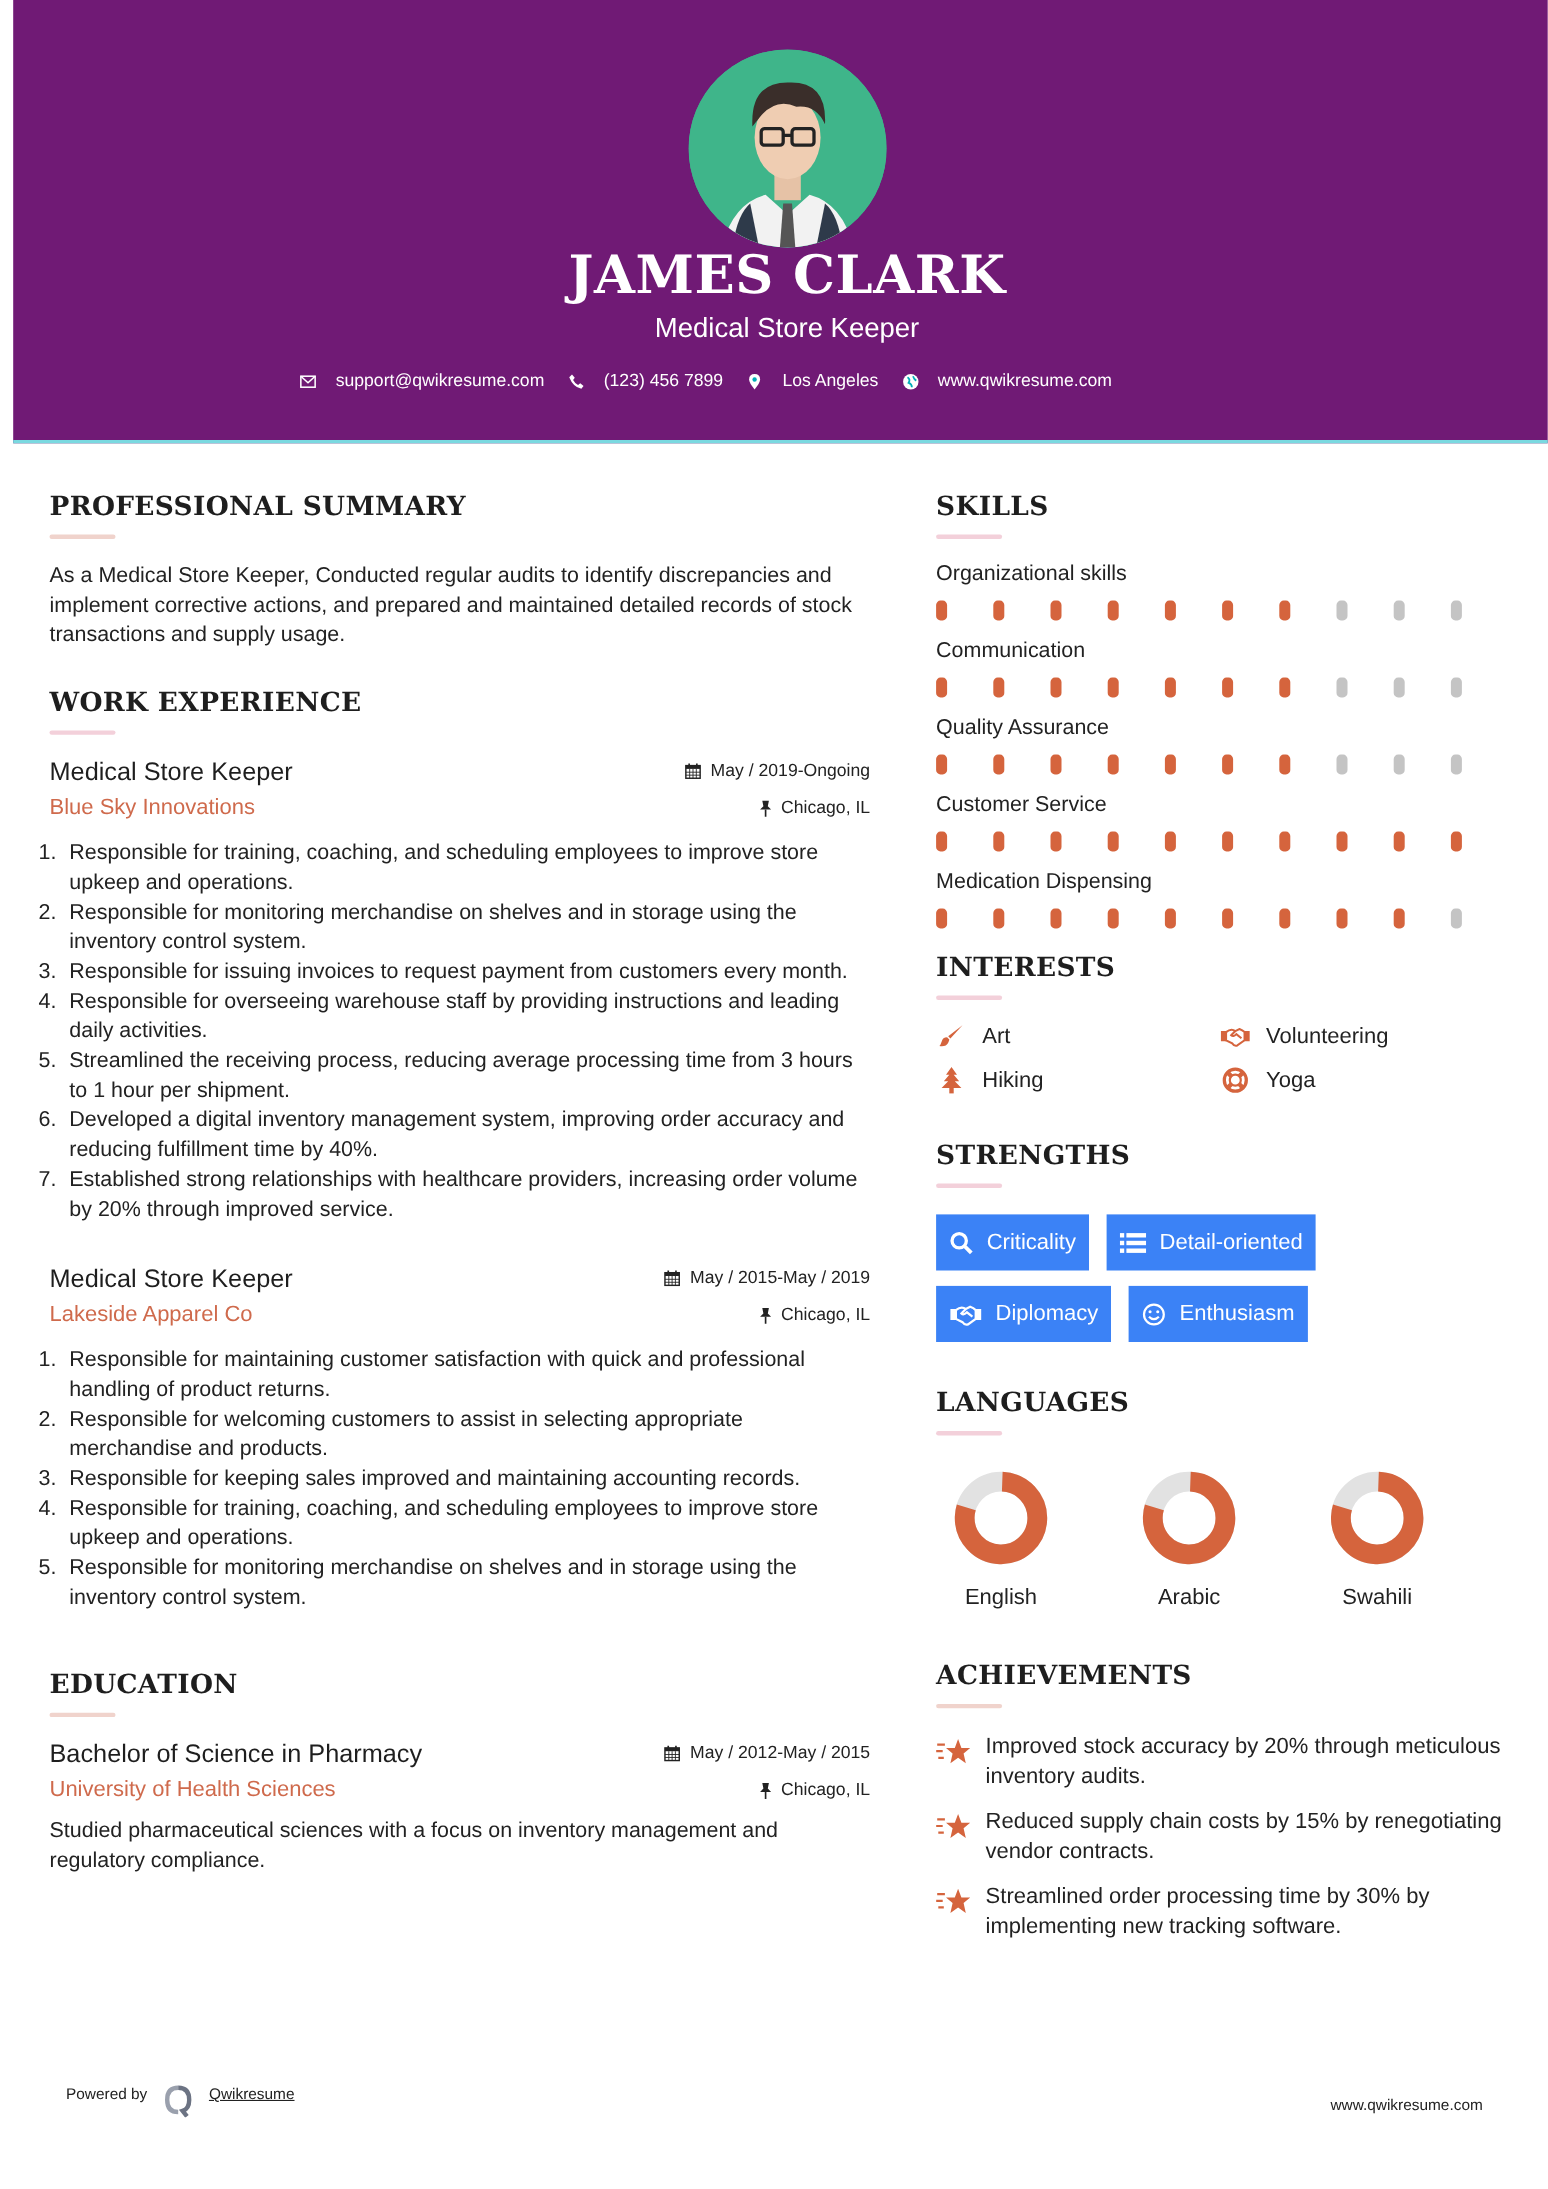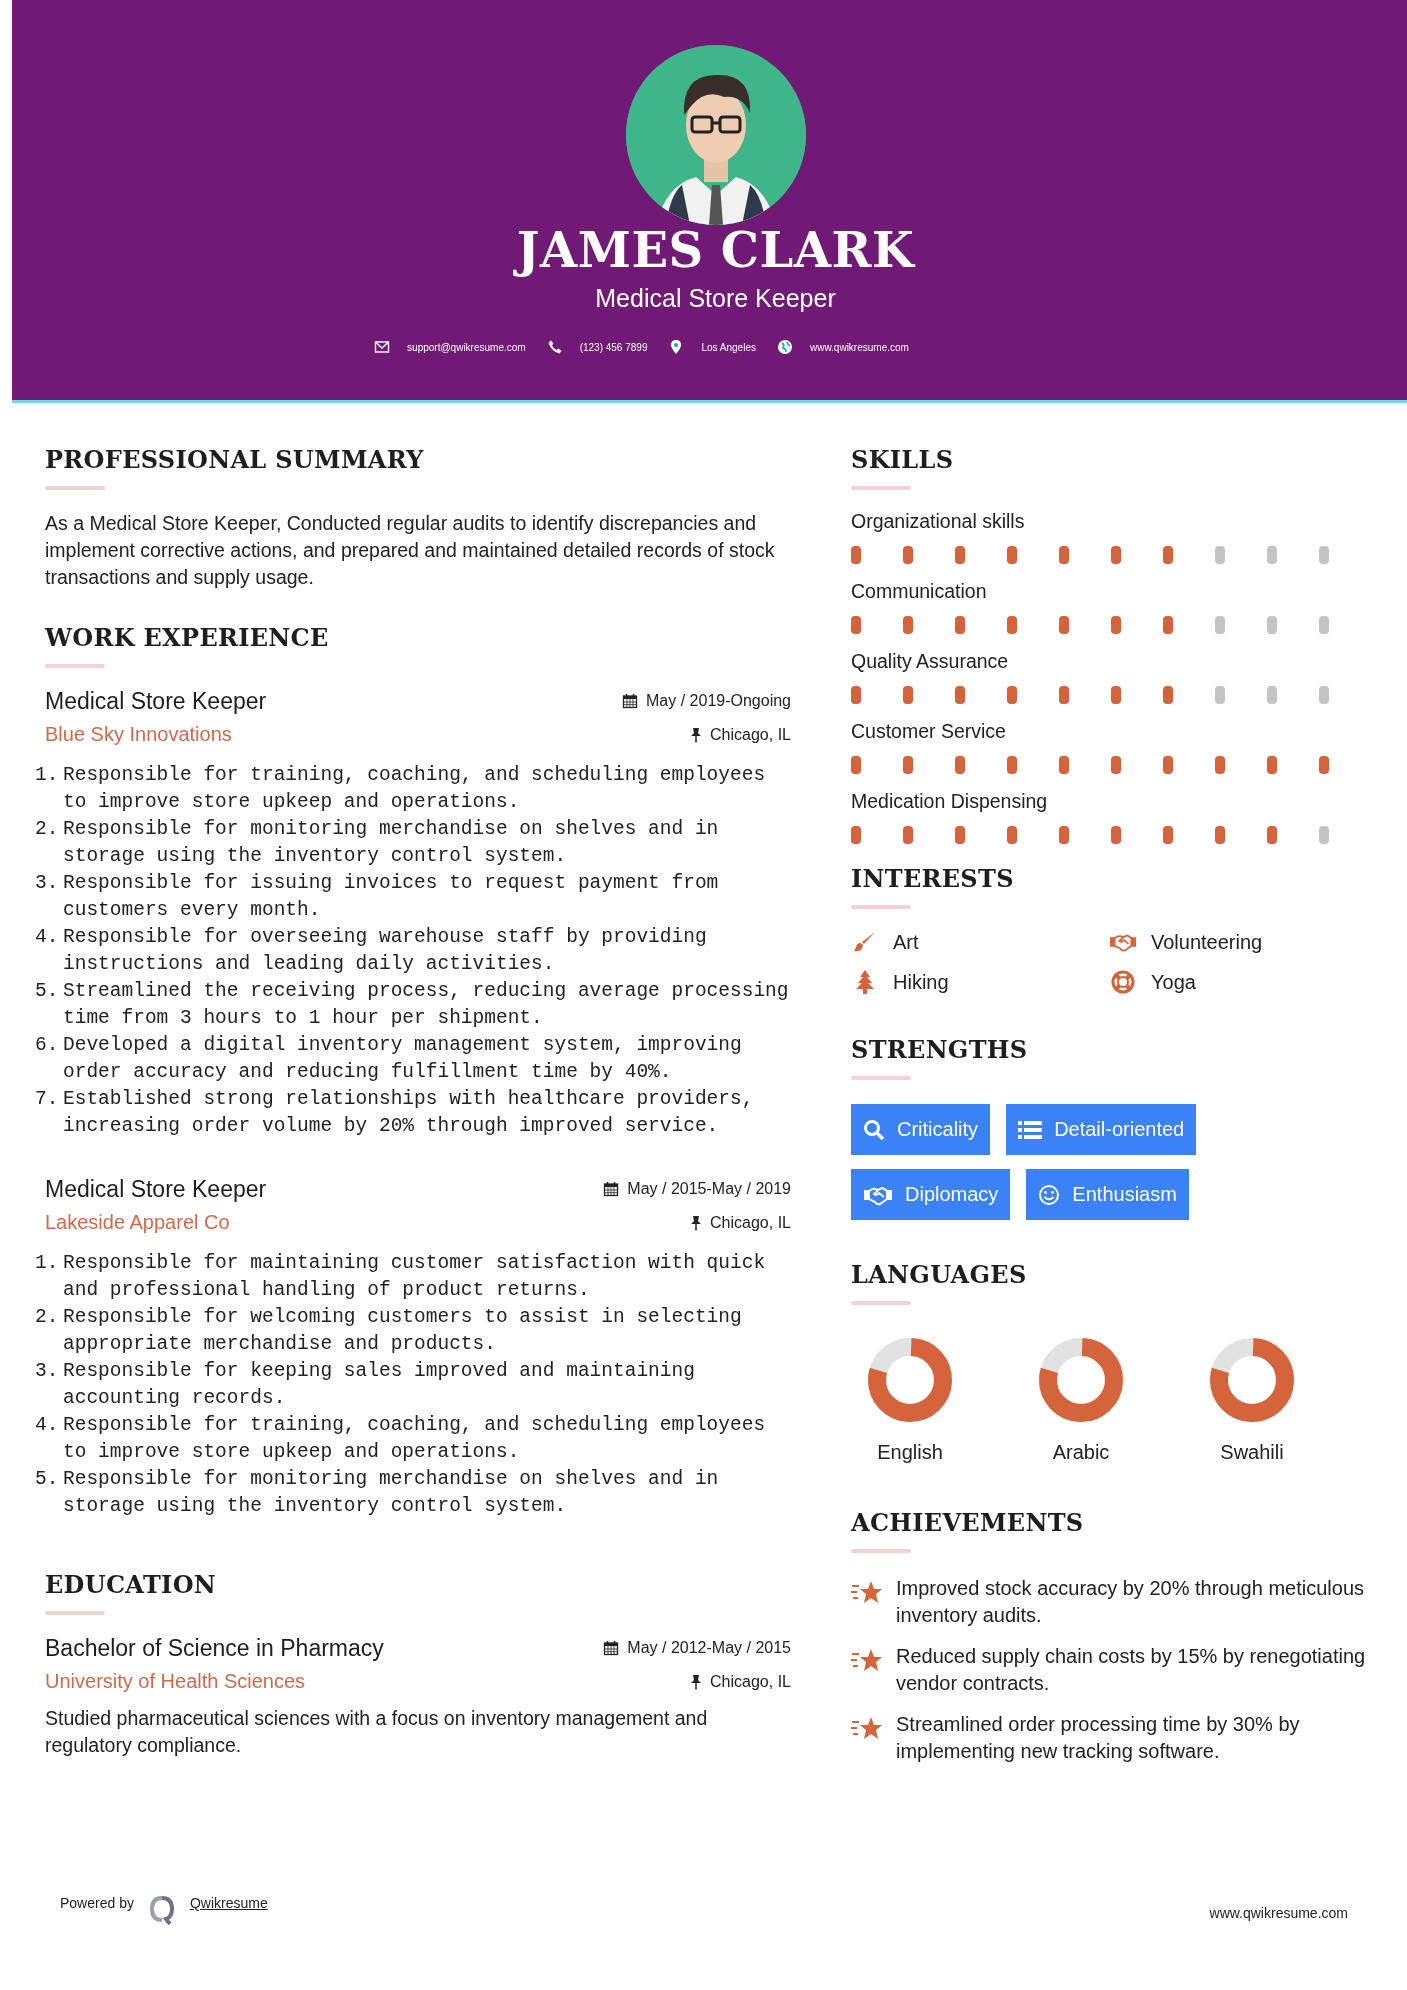--- a/index.html
+++ b/index.html
@@ -4,21 +4,21 @@
 <style>
   * { box-sizing: border-box; margin: 0; padding: 0; }
   html, body { width: 1407px; background: #ffffff; }
   body { font-family: "Liberation Sans", sans-serif; color: #222; position: relative; height: 1990px; overflow: hidden; }
 
   .header { position: absolute; left: 12px; top: 0; width: 1407px; height: 403px; background: #701a75; border-bottom: 3px solid #7ad9e0; }
   .avatar { position: absolute; left: 614px; top: 45px; width: 180px; height: 180px; border-radius: 50%; background: #3fb58a; overflow: hidden; }
   .avatar svg { width: 100%; height: 100%; display: block; }
   .name { position: absolute; left: 0; width: 1407px; top: 222px; text-align: center; font-family: "DejaVu Serif", serif; font-weight: bold; font-size: 48px; color: #ffffff; letter-spacing: 0.5px; }
   .jobtitle { position: absolute; left: 0; width: 1407px; top: 284px; text-align: center; font-size: 25px; color: #ffffff; }
-  .contacts { position: absolute; left: 0; width: 1258px; top: 338px; display: flex; justify-content: center; align-items: center; gap: 0; font-size: 10px; color: #ffffff; }
+  .contacts { position: absolute; left: 0; width: 1258px; top: 338px; display: flex; justify-content: center; align-items: center; gap: 0; font-size: 16px; color: #ffffff; }
   .contact { display: flex; align-items: center; margin: 0 10px; }
   .contact .ic { display: inline-flex; width: 18px; height: 18px; margin-right: 16px; align-items: center; justify-content: center; }
   .contact .ic svg { width: 16px; height: 16px; }
 
   .section-title { font-family: "DejaVu Serif", serif; font-weight: bold; font-size: 24px; color: #1e1e1e; letter-spacing: 0.3px; }
   .underline { width: 60px; height: 4px; background: #f0d3cc; border-radius: 2px; margin-top: 12px; }
   .underline.pink { background: #f3d0da; }
 
   .left { position: absolute; left: 45px; top: 445px; width: 746px; }
   .right { position: absolute; left: 851px; top: 445px; width: 520px; }
@@ -26,21 +26,21 @@
   .summary { font-size: 19.5px; line-height: 27px; color: #222; margin-top: 20px; }
 
   .job { margin-top: 20px; }
   .job-head { display: flex; justify-content: space-between; align-items: baseline; }
   .job-title { font-size: 23px; color: #1e1e1e; }
   .job-date, .job-loc { font-size: 16px; color: #222; display: flex; align-items: center; }
   .job-date .ic, .job-loc .ic { margin-right: 8px; display: inline-flex; }
   .job-sub { display: flex; justify-content: space-between; align-items: center; margin-top: 8px; }
   .job-company { font-size: 20px; color: #cf6a4c; }
   .job-list { margin-top: 16px; list-style: none; counter-reset: item; }
-  .job-list li { position: relative; padding-left: 18px; font-size: 19.5px; line-height: 27px; color: #222; counter-increment: item; font-family: Liberation Mono, monospace; }
+  .job-list li { position: relative; padding-left: 18px; font-size: 19.5px; line-height: 27px; color: #222; counter-increment: item; }
   .job-list li::before { content: counter(item) "."; position: absolute; left: -10px; top: 0; }
 
   .edu-desc { font-size: 19.5px; line-height: 27px; color: #222; margin-top: 12px; }
 
   .skill { margin-top: 0; }
   .skill-name { font-size: 19.5px; color: #222; }
   .dots { display: flex; gap: 0; margin-top: 13px; margin-bottom: 16px; }
   .dot { width: 14px; height: 18px; border-radius: 4px; background: #d5643d; margin-right: 41.7px; }
   .dot.off { background: #c4c4c4; }
 

